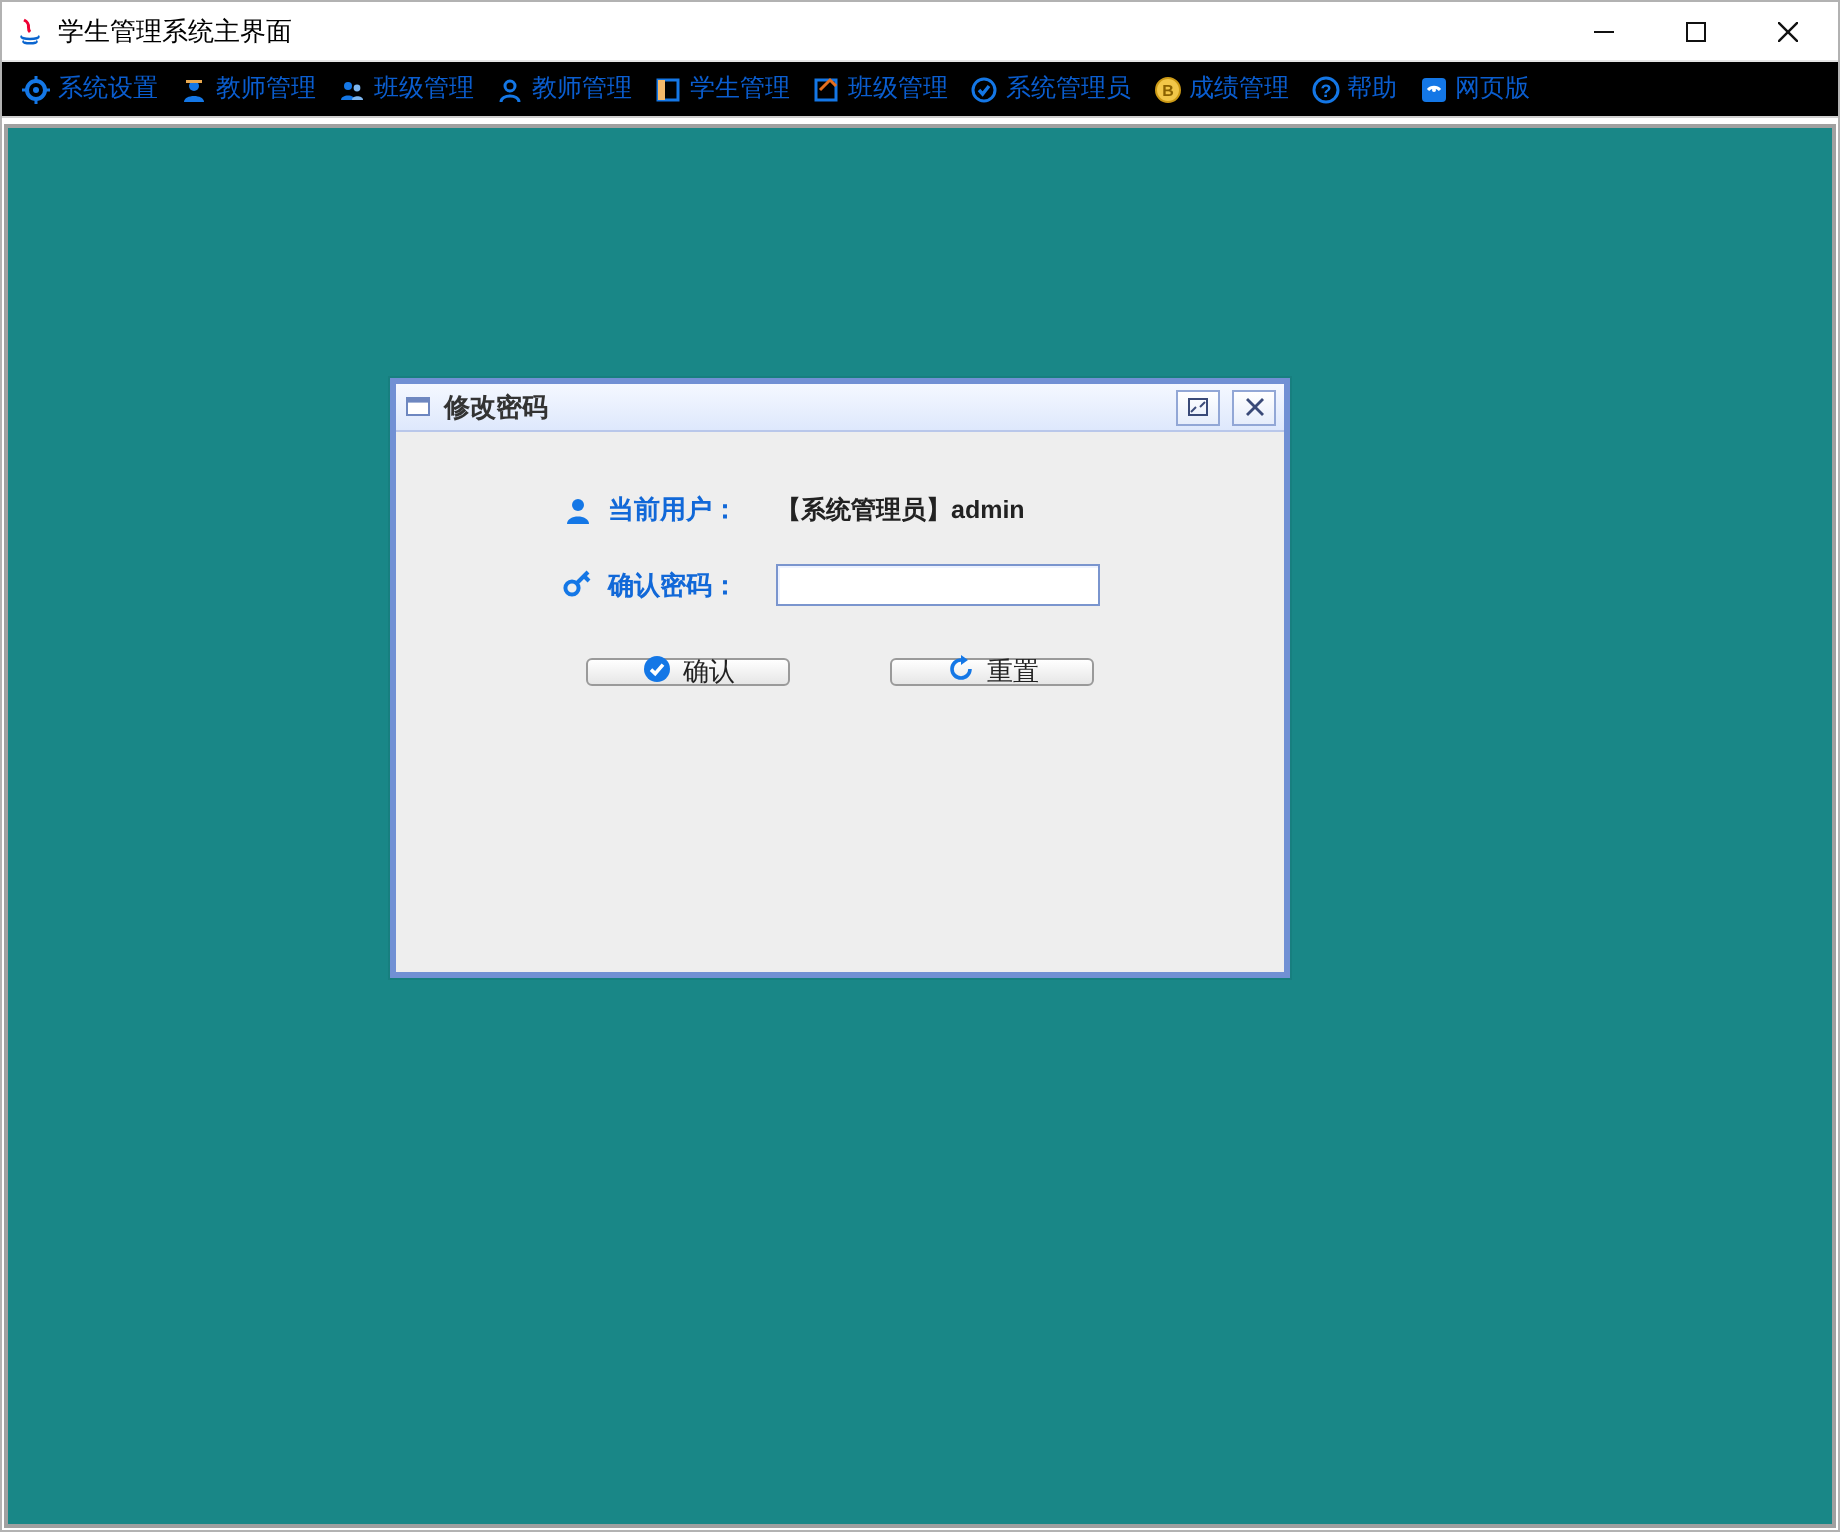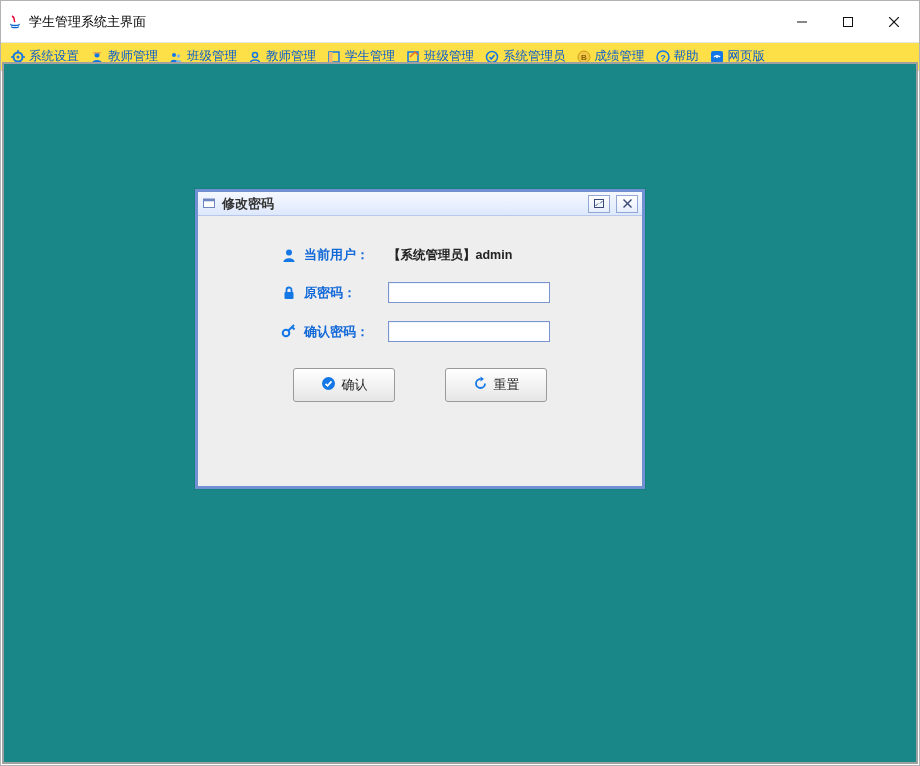--- a/index.html
+++ b/index.html
@@ -8,21 +8,21 @@
 
 .window {
   width: 920px; height: 766px;
   border: 1px solid #b2b2b2;
   background: #fff;
   position: relative;
 }
 
 
 .titlebar {
-  height: 42px;
+  height: 30px;
   display: flex; align-items: center;
   padding: 0 2px 0 6px;
   background: #fff;
   border-bottom: 1px solid #e5e5e5;
 }
 .titlebar .icon { width: 16px; height: 16px; margin-right: 6px; }
 .titlebar .title { flex: 1; font-size: 13px; color: #000; }
 .titlebar .ctrl {
   width: 46px; height: 28px;
   display: flex; align-items: center; justify-content: center;
@@ -30,21 +30,21 @@
 }
 .titlebar .ctrl svg { display: block; }
 
 
 .toolbar {
   height: 28px;
   display: flex; align-items: center;
   gap: 4px;
   padding: 0 6px;
   border-bottom: 1px solid #cfcfcf;
-  background: #fde047;
+  background: #000000;
 }
 .tb-item {
   display: flex; align-items: center;
   gap: 3px;
   padding: 2px 3px;
   color: #0a5dcf;
   font-size: 12.5px;
   white-space: nowrap;
   cursor: default;
 }
@@ -98,21 +98,21 @@
   width: 162px; height: 21px;
   border: 1px solid #7a95ce;
   background: #fff;
   padding: 0 3px;
   font-size: 12px;
   box-shadow: inset 1px 1px 0 #eef3ff;
 }
 
 .btnrow { display: flex; justify-content: center; gap: 50px; margin-top: 26px; }
 .btn {
-  width: 102px; height: 34px;
+  width: 102px; height: 14px;
   display: flex; align-items: center; justify-content: center;
   gap: 6px;
   border: 1px solid #9a9a9a;
   border-radius: 3px;
   background: linear-gradient(#ffffff,#e6e6e6);
   font-size: 13px;
   color: #222;
   cursor: default;
 }
 </style>
@@ -284,30 +284,20 @@
           <span class="ricon">
             <svg width="16" height="16" viewBox="0 0 16 16">
                 <circle cx="8" cy="5.5" r="3" fill="#1477e6"></circle>
                 <path d="M2.5 15 C2.5 10 13.5 10 13.5 15" fill="#1477e6"></path>
               </svg>
           </span>
           <span class="rlabel">当前用户：</span>
           <span class="rvalue">【系统管理员】admin</span>
         </div>
 
-        <div class="row" style="margin-left:62px;">
-          <span class="ricon">
-            <svg width="16" height="16" viewBox="0 0 16 16">
-                <rect x="3.5" y="7" width="9" height="7" rx="1" fill="#1477e6"></rect>
-                <path d="M5.5 7 V5 a2.5 2.5 0 0 1 5 0 V7" fill="none" stroke="#1477e6" stroke-width="1.8"></path>
-              </svg>
-          </span>
-          <span class="rlabel">原密码：</span>
-          <input type="password" value="" style="">
-        </div>
 
 
         <div class="row" style="margin-left:62px;">
           <span class="ricon">
             <svg width="16" height="16" viewBox="0 0 16 16">
                 <circle cx="5" cy="9" r="3.3" fill="none" stroke="#1477e6" stroke-width="2"></circle>
                 <line x1="7.5" y1="6.5" x2="13" y2="1" stroke="#1477e6" stroke-width="2"></line>
                 <line x1="11" y1="3" x2="13.5" y2="5.5" stroke="#1477e6" stroke-width="2"></line>
               </svg>
           </span>

